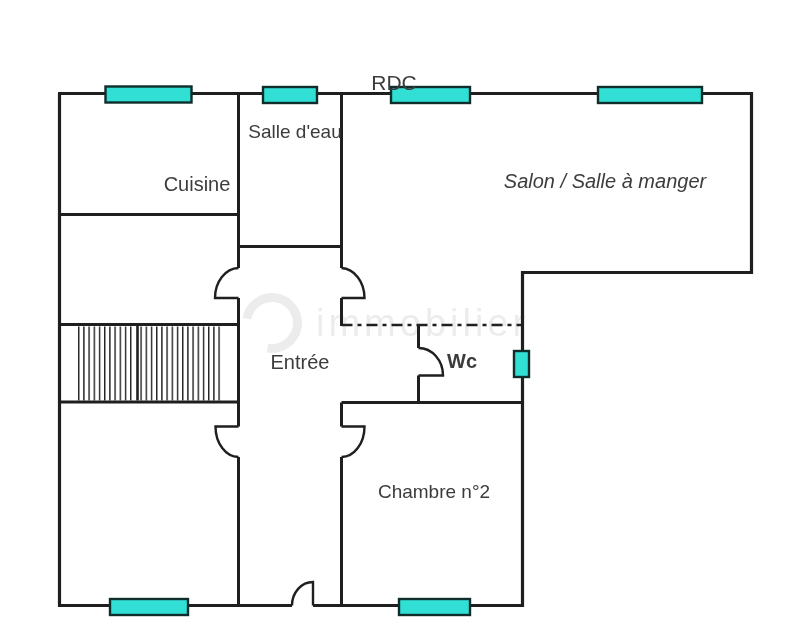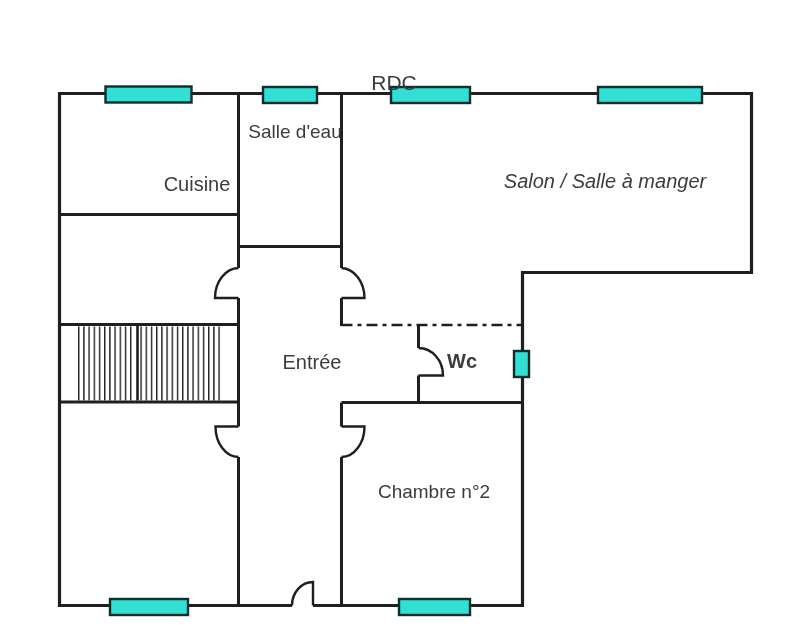--- a/index.html
+++ b/index.html
@@ -83,22 +83,26 @@
       <rect class="win" x="105.5" y="86.5" width="86" height="16"></rect>
       <rect class="win" x="263" y="87" width="54" height="16"></rect>
       <rect class="win" x="391" y="87" width="79" height="16"></rect>
       <rect class="win" x="598" y="87" width="104" height="16"></rect>
       <rect class="win" x="110" y="599" width="78" height="16"></rect>
       <rect class="win" x="399" y="599" width="71" height="16"></rect>
       <rect class="win" x="514" y="351" width="15" height="26"></rect>
     </g>
   </svg>
 
+  <div class="watermark">
+    <div class="wm-ring"></div>
+    <div class="wm-text">immobilier</div>
+  </div>
 
   <div class="label title-label" style="left:394px;top:54px;">RDC</div>
   <div class="label room-label-sm" style="left:295px;top:131px;">Salle d'eau</div>
   <div class="label room-label" style="left:151px;top:184px;margin-left:46px;">Cuisine</div>
   <div class="label room-label" style="left:605px;top:181px;font-style:italic;">Salon / Salle à manger</div>
-  <div class="label room-label" style="left:312px;top:362px;">Entrée</div>
+  <div class="label room-label" style="left:300px;top:362px;">Entrée</div>
   <div class="label room-label" style="left:462px;top:361px;font-weight:bold;">Wc</div>
   <div class="label room-label-sm" style="left:434px;top:491px;">Chambre n°2</div>
 
 </div>
 
 </body></html>

